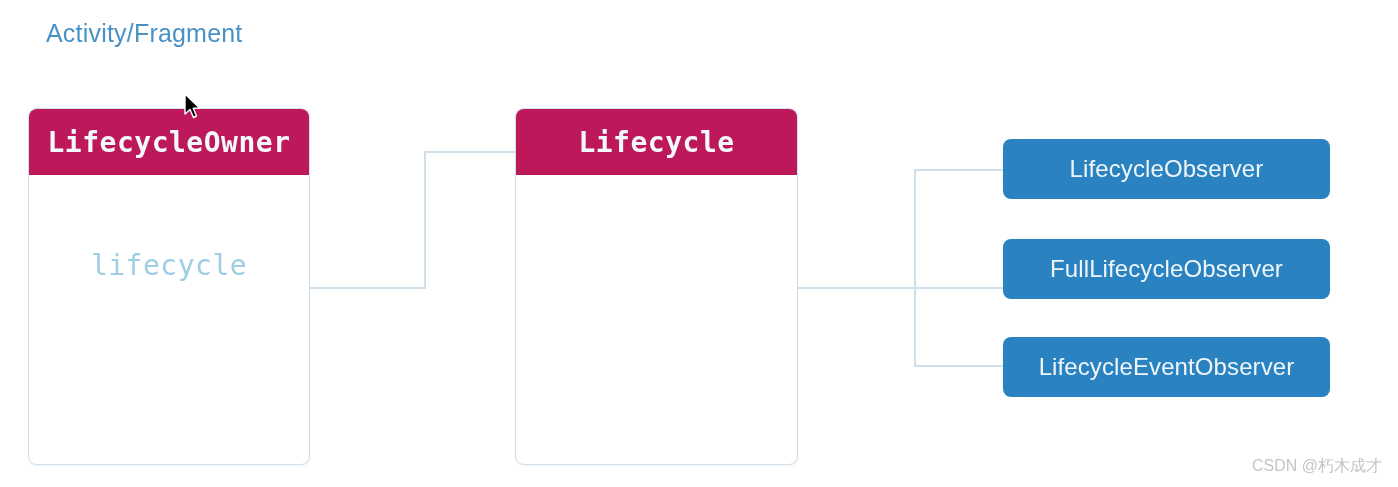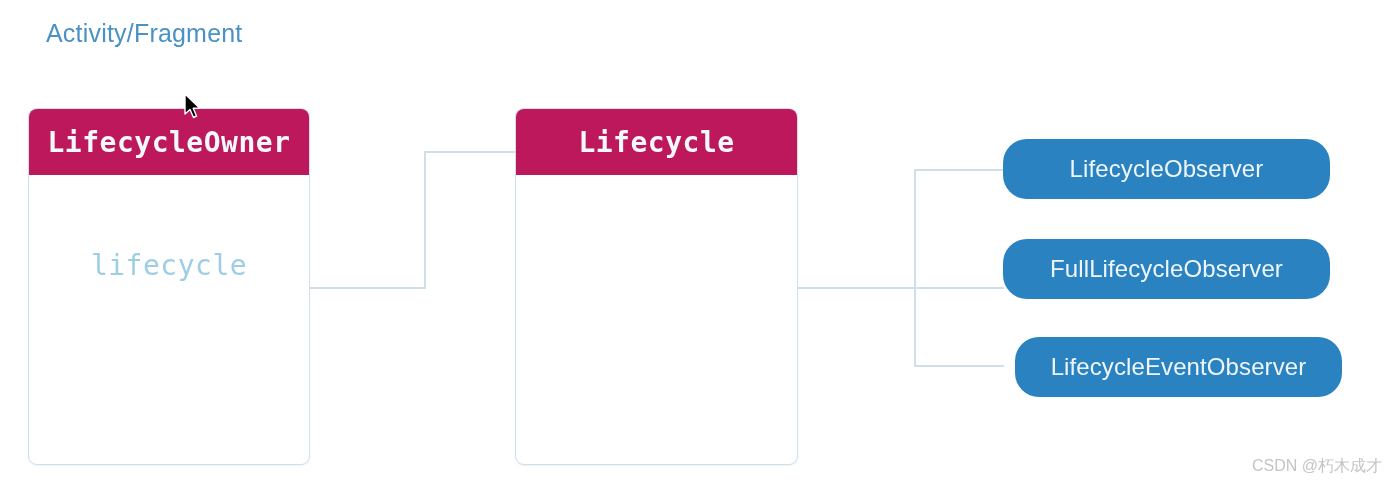--- a/index.html
+++ b/index.html
@@ -84,39 +84,39 @@
     left: 515px;
     top: 108px;
     width: 283px;
     height: 357px;
   }
 
   
   .pill {
     position: absolute;
     background: #2a82c0;
-    border-radius: 24px;
+    border-radius: 8px;
     display: flex;
     align-items: center;
     justify-content: center;
     box-sizing: border-box;
     left: 1003px;
     width: 327px;
     height: 60px;
   }
   .pill-text {
     font-family: "Liberation Sans", sans-serif;
     font-size: 24px;
     color: #eef6fb;
     white-space: nowrap;
     letter-spacing: 0.1px;
   }
   #pill-0 { top: 139px; }
   #pill-1 { top: 239px; }
-  #pill-2 { top: 337px; margin-left: 12px; }
+  #pill-2 { top: 337px; }
 
   
   .connector {
     position: absolute;
     left: 0;
     top: 0;
     width: 1398px;
     height: 487px;
     pointer-events: none;
   }

